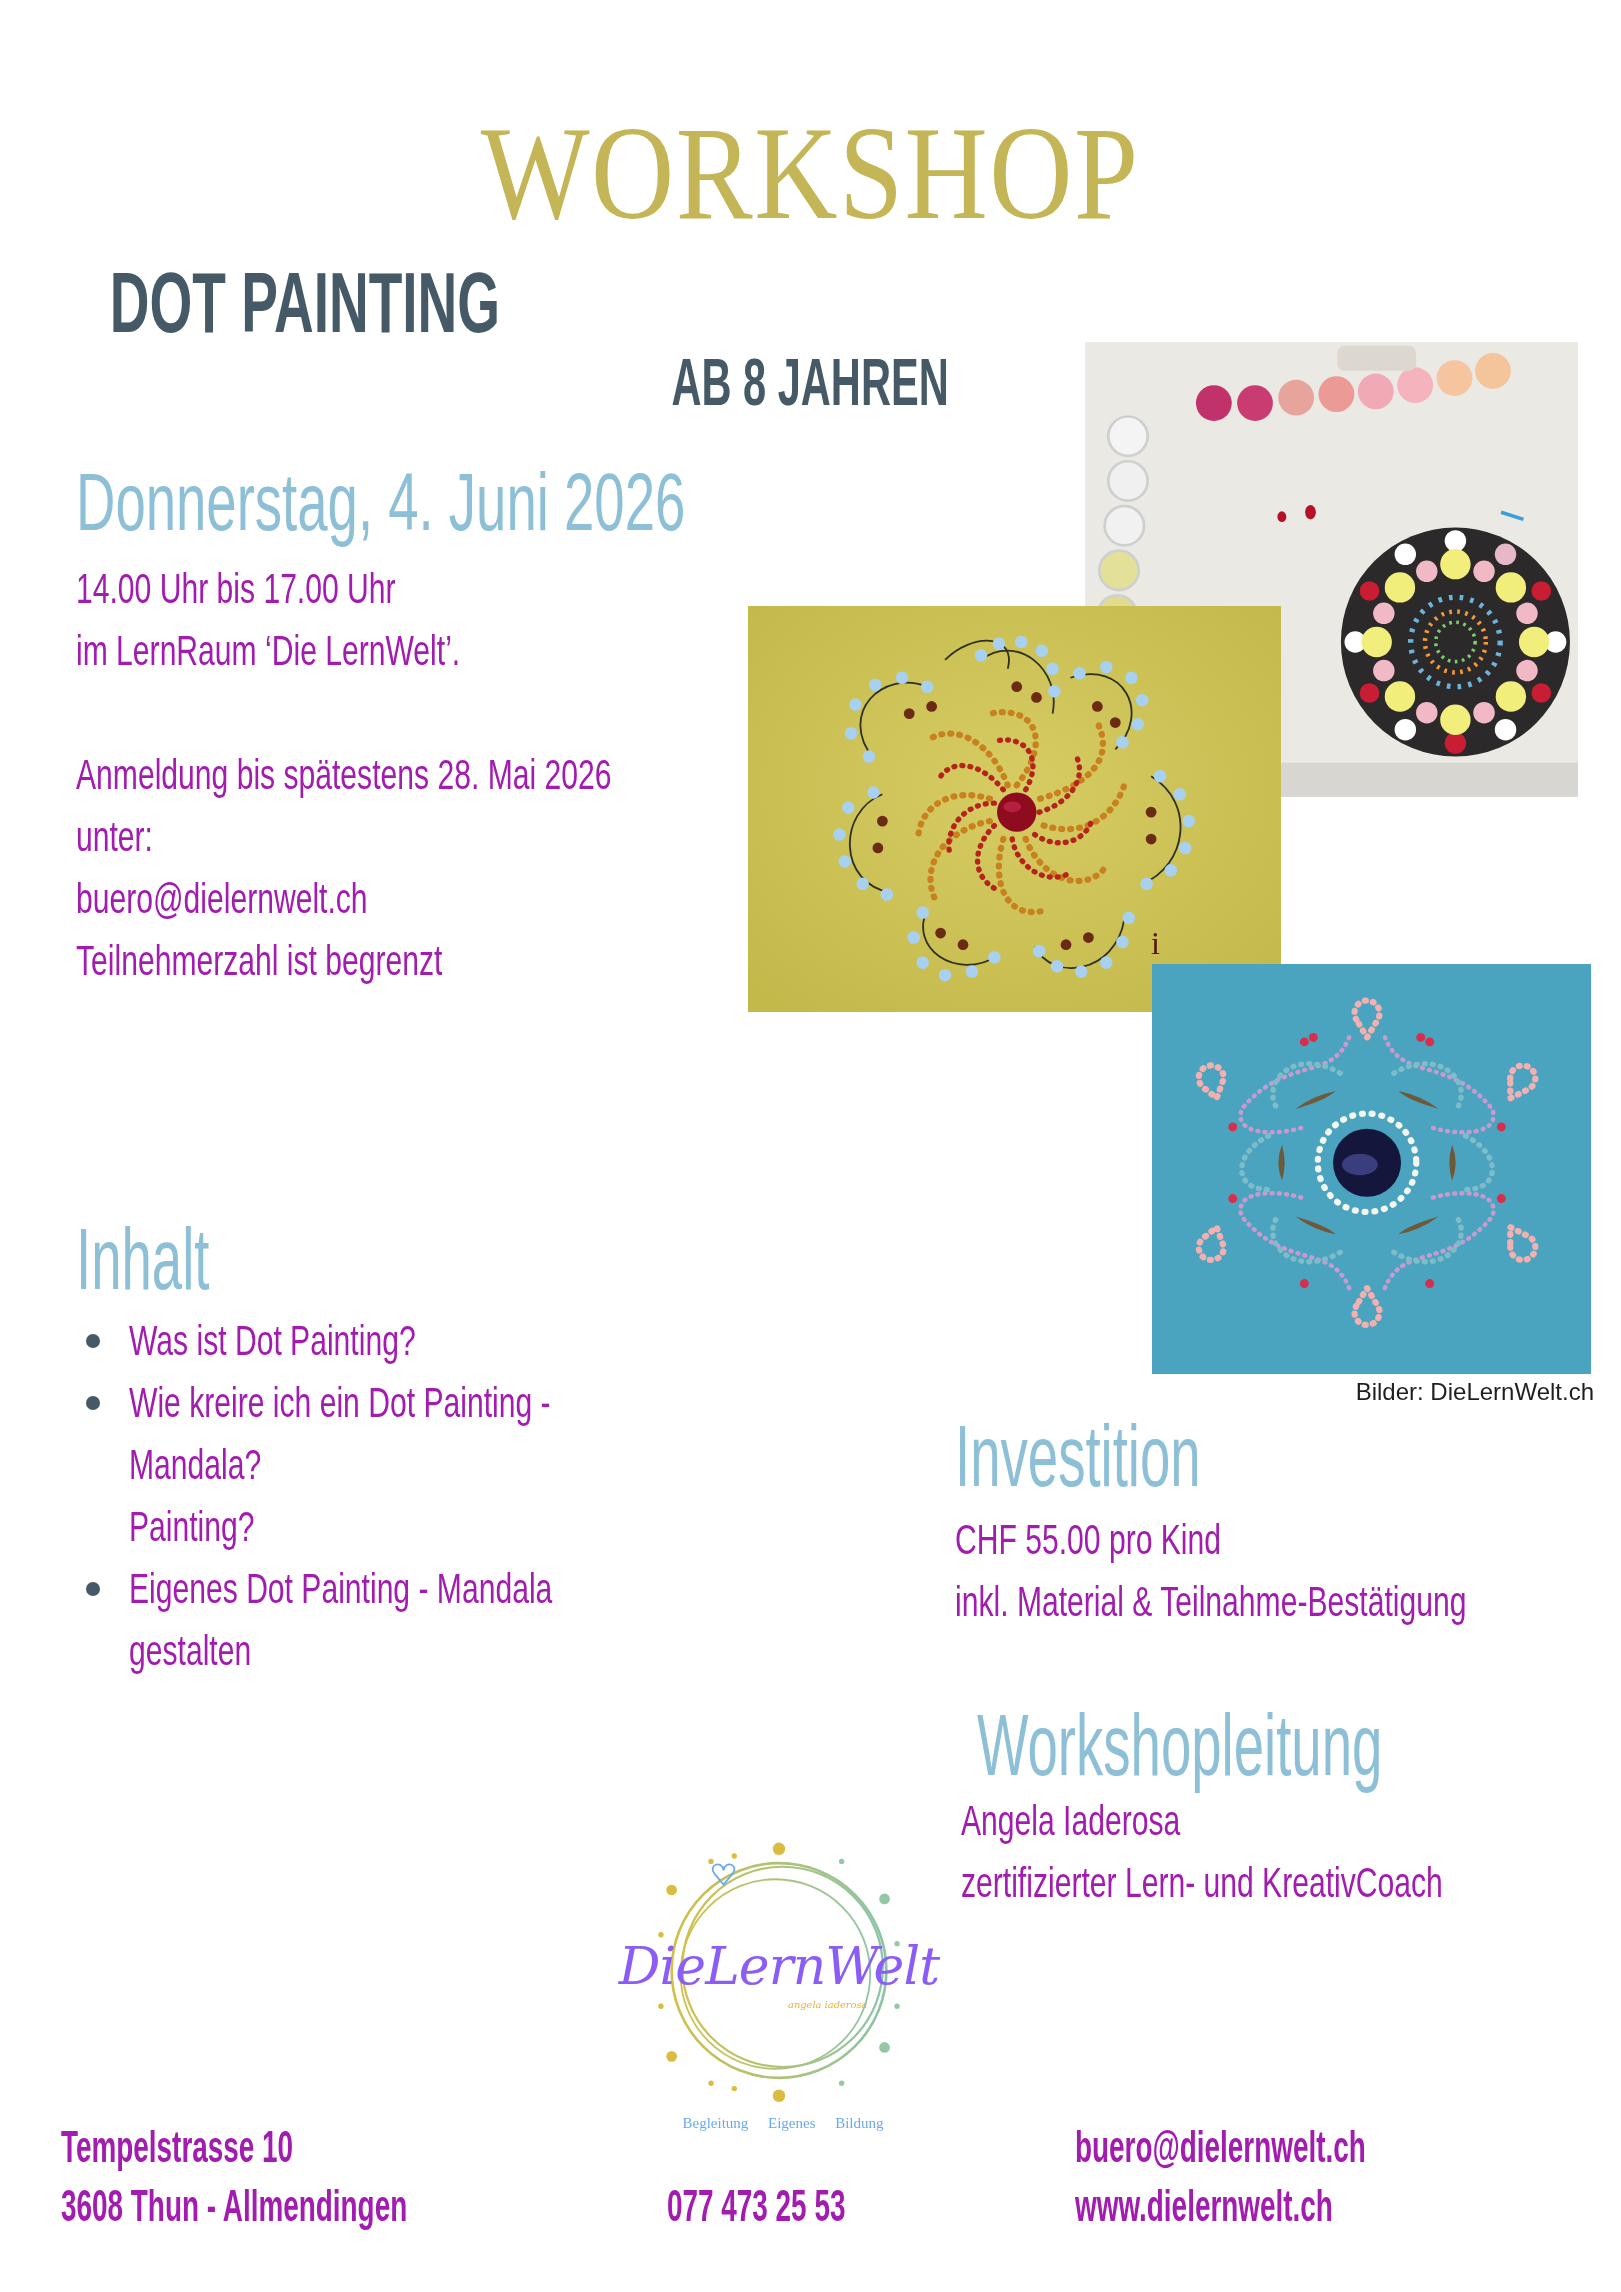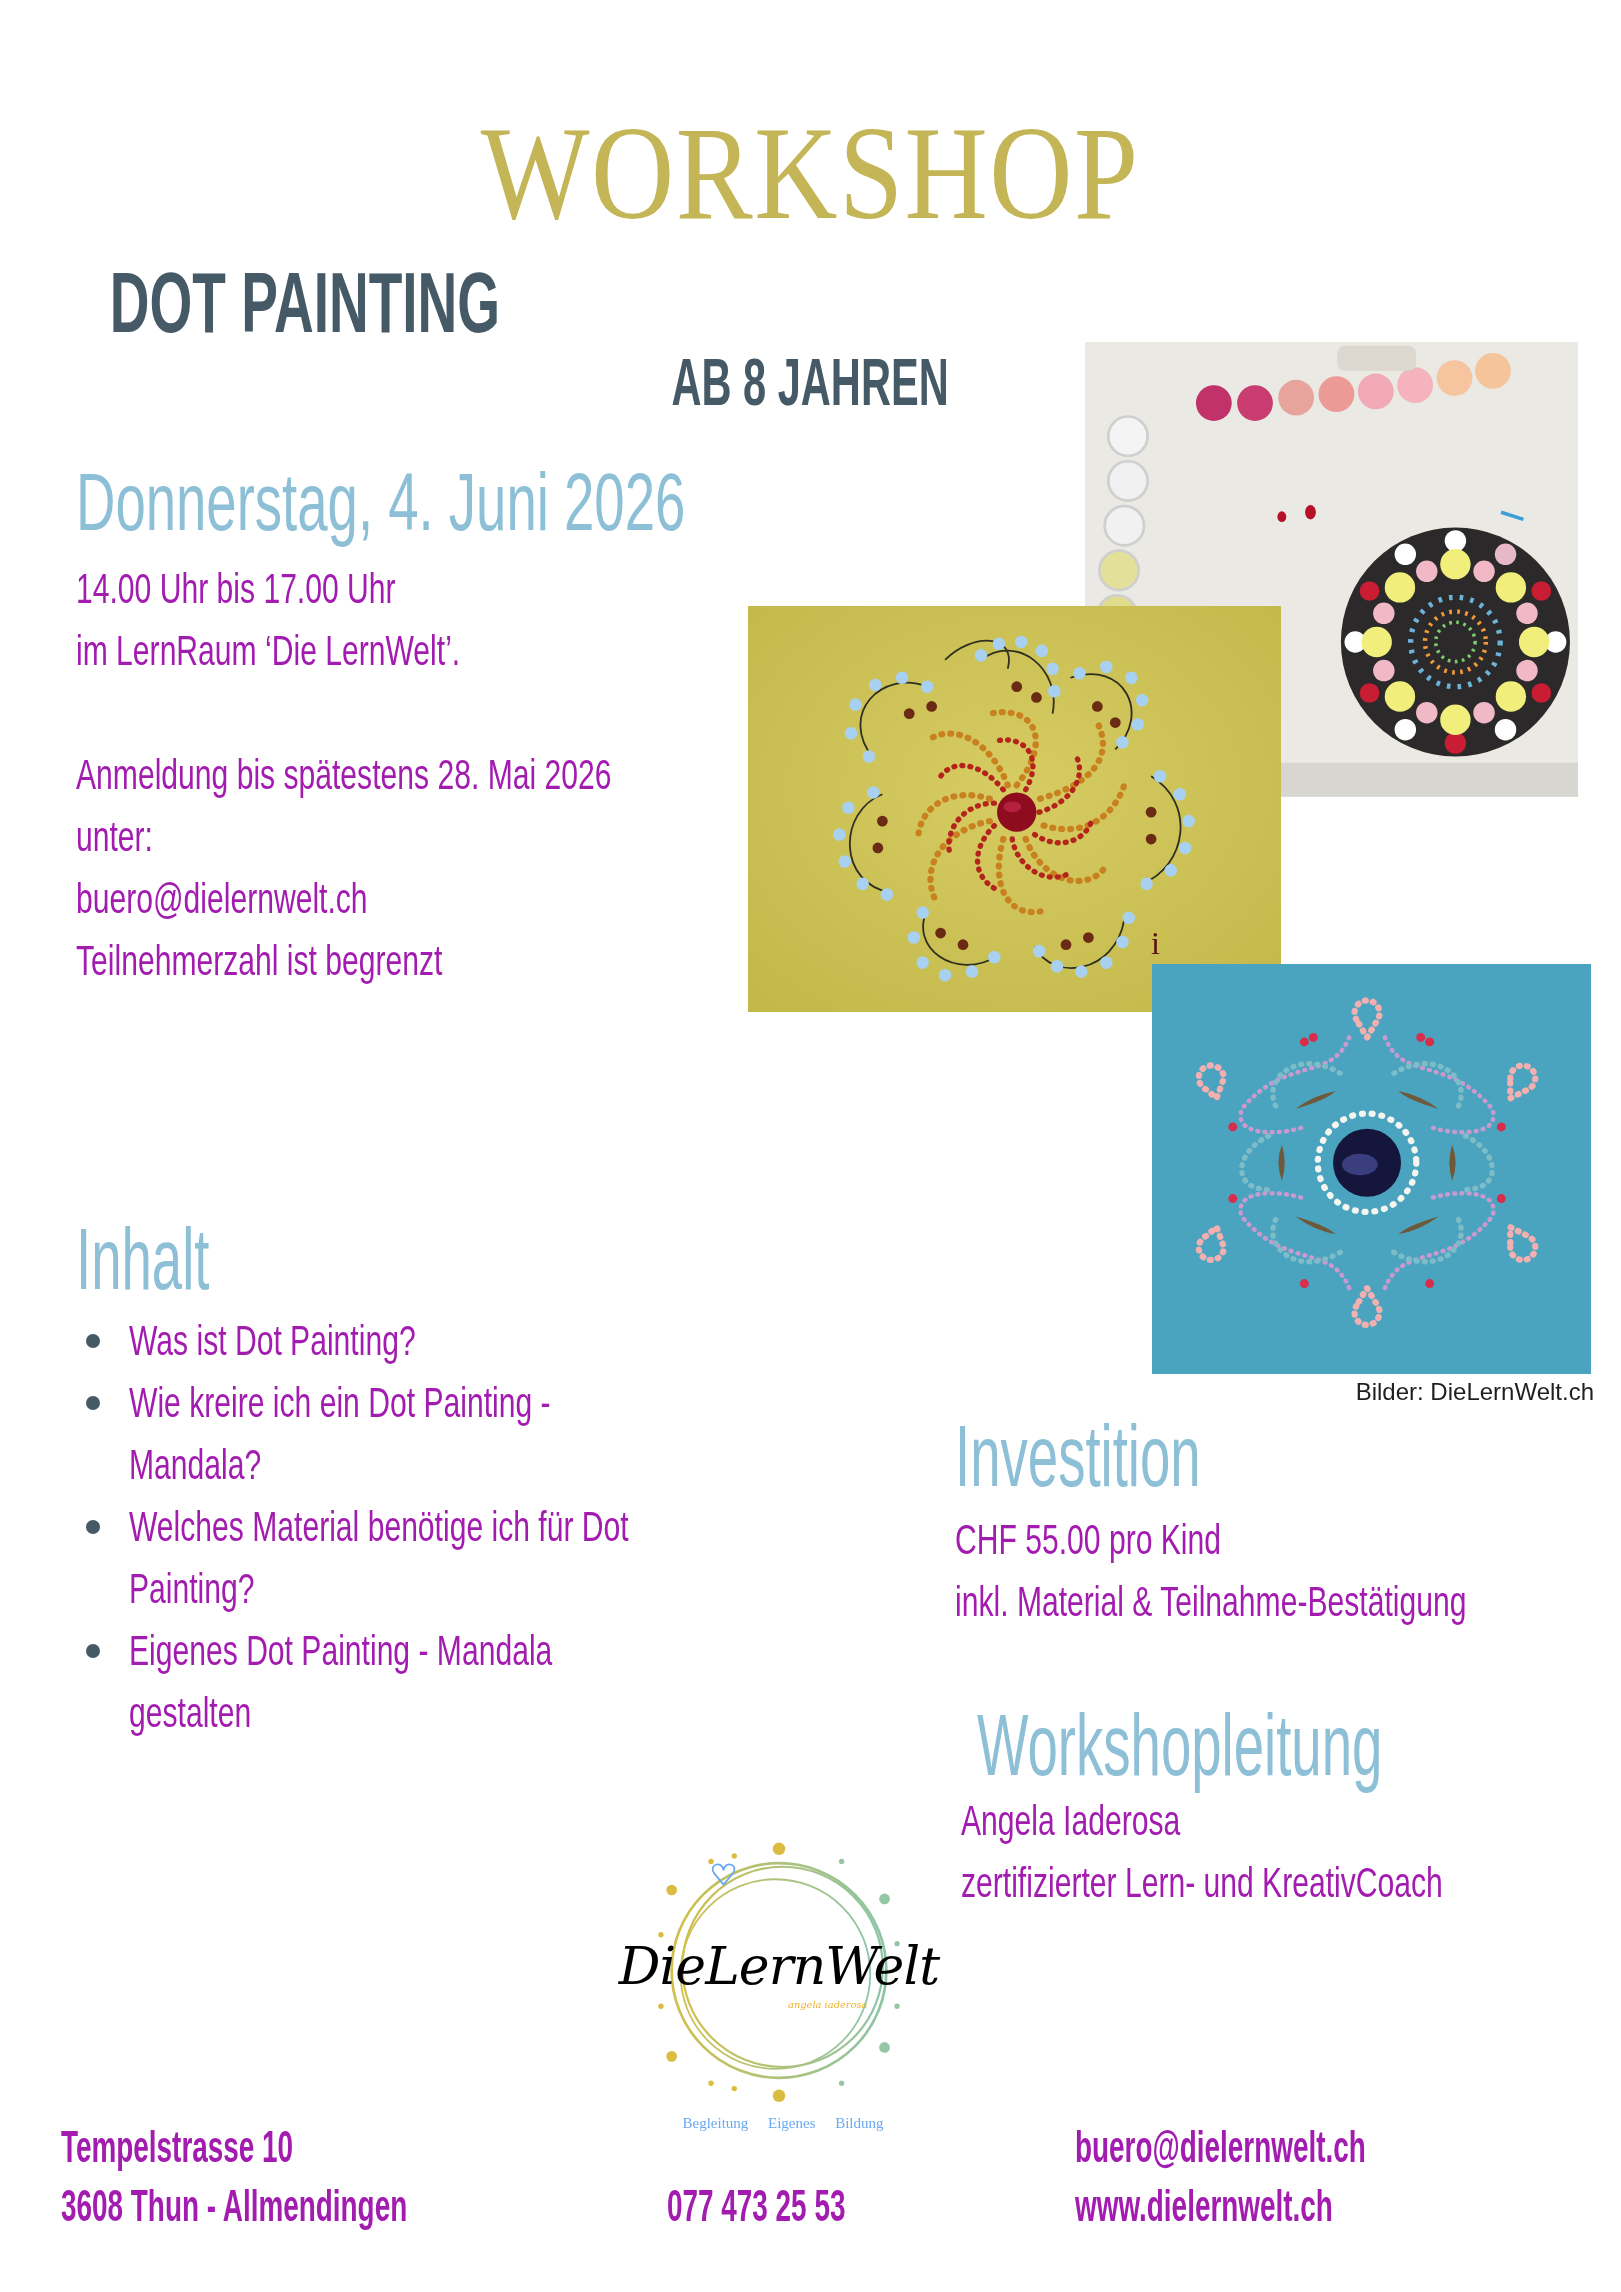--- a/index.html
+++ b/index.html
@@ -275,24 +275,20 @@
     <span class="cond" style="position:absolute; left:125px; top:0; transform:scaleX(0.7);">Was ist Dot Painting?</span>
   </div>
   <div style="position:relative; height:62px;">
     <span class="bullet-dot" style="left:82px; top:25px;"></span>
     <span class="cond" style="position:absolute; left:125px; top:0; transform:scaleX(0.7);">Wie kreire ich ein Dot Painting -</span>
   </div>
   <div style="position:relative; height:62px;">
     <span class="cond" style="position:absolute; left:125px; top:0; transform:scaleX(0.7);">Mandala?</span>
   </div>
   <div style="position:relative; height:62px;">
-    <span class="bullet-dot" style="left:82px; top:25px;"></span>
-    <span class="cond" style="position:absolute; left:125px; top:0; transform:scaleX(0.7);">Welches Material benötige ich für Dot</span>
-  </div>
-  <div style="position:relative; height:62px;">
     <span class="cond" style="position:absolute; left:125px; top:0; transform:scaleX(0.7);">Painting?</span>
   </div>
   <div style="position:relative; height:62px;">
     <span class="bullet-dot" style="left:82px; top:25px;"></span>
     <span class="cond" style="position:absolute; left:125px; top:0; transform:scaleX(0.7);">Eigenes Dot Painting - Mandala</span>
   </div>
   <div style="position:relative; height:62px;">
     <span class="cond" style="position:absolute; left:125px; top:0; transform:scaleX(0.7);">gestalten</span>
   </div>
 </div>
@@ -341,21 +337,21 @@
         <circle cx="298" cy="236" r="6"></circle>
         <circle cx="312" cy="120" r="3"></circle>
         <circle cx="312" cy="190" r="3"></circle>
       <circle cx="250" cy="28" r="3"></circle>
         <circle cx="250" cy="276" r="3"></circle>
     </g>
     <g fill="none" stroke="#6aa8f0" stroke-width="2">
       <path d="M108,42 c-8,-10 8,-16 10,-4 c2,-12 18,-6 10,4 l-10,12 z"></path>
     </g>
   </svg>
-  <div style="position:absolute; left:0; top:99px; width:322px; text-align:center; font-family:'DejaVu Serif', serif; font-style:italic; font-size:52px; line-height:63px; color:#000000; letter-spacing:-0.9px;">DieLernWelt</div>
+  <div style="position:absolute; left:0; top:99px; width:322px; text-align:center; font-family:'DejaVu Serif', serif; font-style:italic; font-size:52px; line-height:63px; color:#8b5cf6; letter-spacing:-0.9px;">DieLernWelt</div>
   <div style="position:absolute; left:170px; top:163px; font-family:'DejaVu Serif', serif; font-style:italic; font-size:9.9px; color:#f0b22c;">angela iaderosa</div>
   <div style="position:absolute; left:4px; top:279px; width:322px; display:flex; justify-content:center; gap:19.7px; font-family:Liberation Serif, serif; font-size:15px; color:#6aa8f0;">
     <span>Begleitung</span>
     <span>Eigenes</span>
     <span>Bildung</span>
   </div>
 </div>
 
 <div class="abs body" style="left:61px; top:2117px; font-size:45px; line-height:59px; font-weight:bold;">
   <div><span class="cond" style="transform:scaleX(0.62);">Tempelstrasse 10</span></div>

